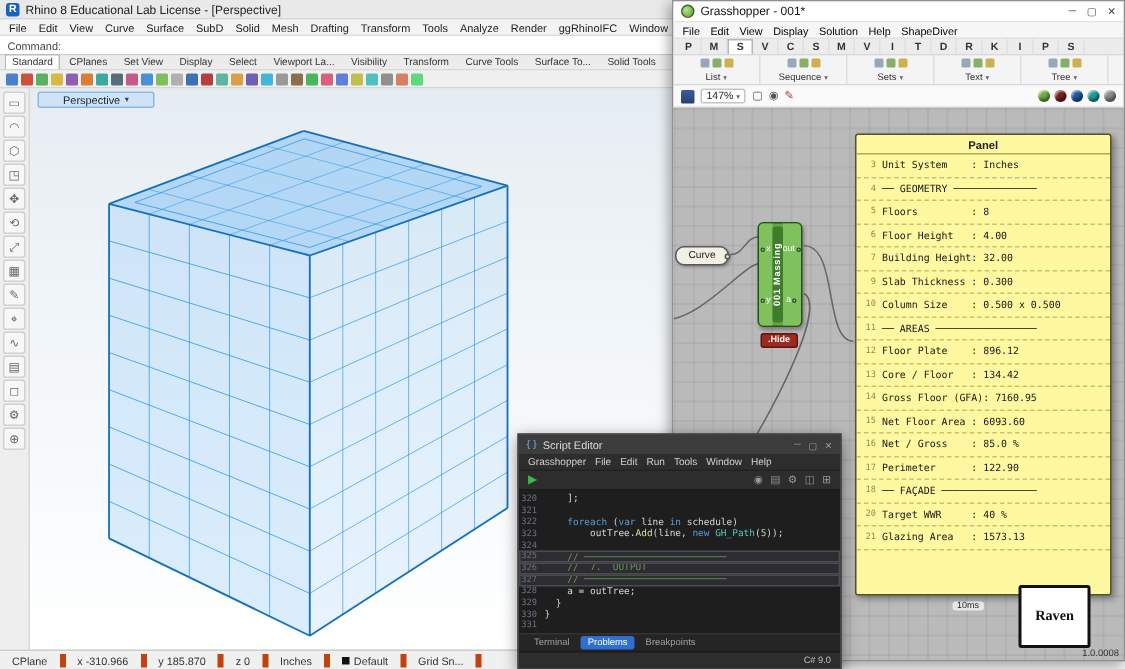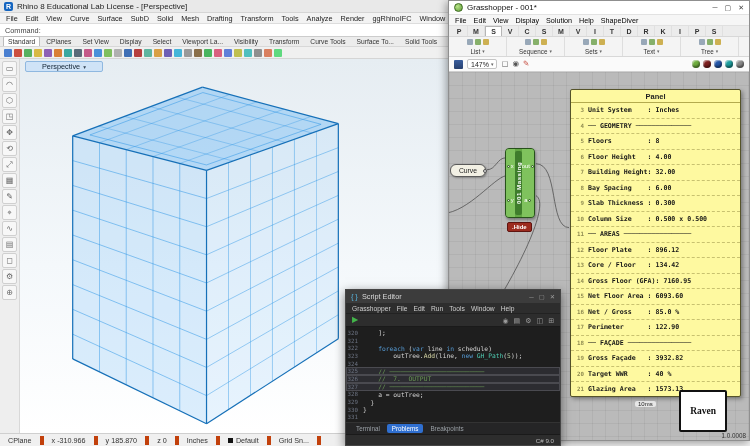--- a/index.html
+++ b/index.html
@@ -95,21 +95,21 @@
            letter-spacing:.5px;border-radius:2px;margin:2px 0;white-space:nowrap;}
   .m-out{width:13px;display:flex;flex-direction:column;justify-content:space-around;align-items:center;
          background:#7fc25d;border-radius:0 3px 3px 0;}
   .hide-tag{position:absolute;left:58px;top:150px;background:#9c2b1f;color:#fff;font-size:6px;
             font-weight:bold;padding:1px 4px;border-radius:2px;border:1px solid #5f1410;}
   .panel{position:absolute;left:121px;top:17px;width:171px;height:308px;background:#fef9a0;
          border:1px solid #55532a;border-radius:2px;box-shadow:2px 2px 4px rgba(0,0,0,.35);
          display:flex;flex-direction:column;}
   .panel-head{height:13px;flex:0 0 13px;display:flex;align-items:center;justify-content:center;
               font-size:7.5px;font-weight:bold;color:#222;border-bottom:1px solid #b3aa4e;}
-  .panel-rows{flex:1;overflow:hidden;font-weight:bold;}
+  .panel-rows{flex:1;overflow:hidden;}
   .prow{height:15.5px;display:flex;align-items:center;border-bottom:1px dashed rgba(120,110,40,.4);padding:0 2px;}
   .prow .n{width:11px;flex:0 0 11px;text-align:right;margin-right:4px;color:#8f8b50;font-size:5.8px;
            font-family:"DejaVu Sans Mono",monospace;}
   .prow .t{font-size:6.6px;color:#161616;font-family:"DejaVu Sans Mono",monospace;white-space:pre;}
   .profiler{position:absolute;left:186px;top:329px;font-size:6px;color:#222;
             background:rgba(255,255,255,.65);padding:0 3px;border-radius:2px;}
   .raven{position:absolute;right:22px;bottom:8px;background:#fff;border:2px solid #111;border-radius:2px;
          padding:14px 9px;font-family:"Liberation Serif",serif;font-weight:bold;font-size:9.5px;color:#111;}
   .gh-version{position:absolute;right:3px;bottom:1px;font-size:6.3px;color:#333;}
 
@@ -480,24 +480,20 @@
             </div>
             <div class="prow">
               <span class="n">6</span>
               <span class="t">Floor Height   : 4.00</span>
             </div>
             <div class="prow">
               <span class="n">7</span>
               <span class="t">Building Height: 32.00</span>
             </div>
             <div class="prow">
-              <span class="n">8</span>
-              <span class="t">Bay Spacing    : 6.00</span>
-            </div>
-            <div class="prow">
               <span class="n">9</span>
               <span class="t">Slab Thickness : 0.300</span>
             </div>
             <div class="prow">
               <span class="n">10</span>
               <span class="t">Column Size    : 0.500 x 0.500</span>
             </div>
             <div class="prow">
               <span class="n">11</span>
               <span class="t">── AREAS ─────────────────</span>
@@ -522,24 +518,20 @@
               <span class="n">16</span>
               <span class="t">Net / Gross    : 85.0 %</span>
             </div>
             <div class="prow">
               <span class="n">17</span>
               <span class="t">Perimeter      : 122.90</span>
             </div>
             <div class="prow">
               <span class="n">18</span>
               <span class="t">── FAÇADE ────────────────</span>
-            </div>
-            <div class="prow">
-              <span class="n">19</span>
-              <span class="t">Gross Façade   : 3932.82</span>
             </div>
             <div class="prow">
               <span class="n">20</span>
               <span class="t">Target WWR     : 40 %</span>
             </div>
             <div class="prow">
               <span class="n">21</span>
               <span class="t">Glazing Area   : 1573.13</span>
             </div>
           </div>

